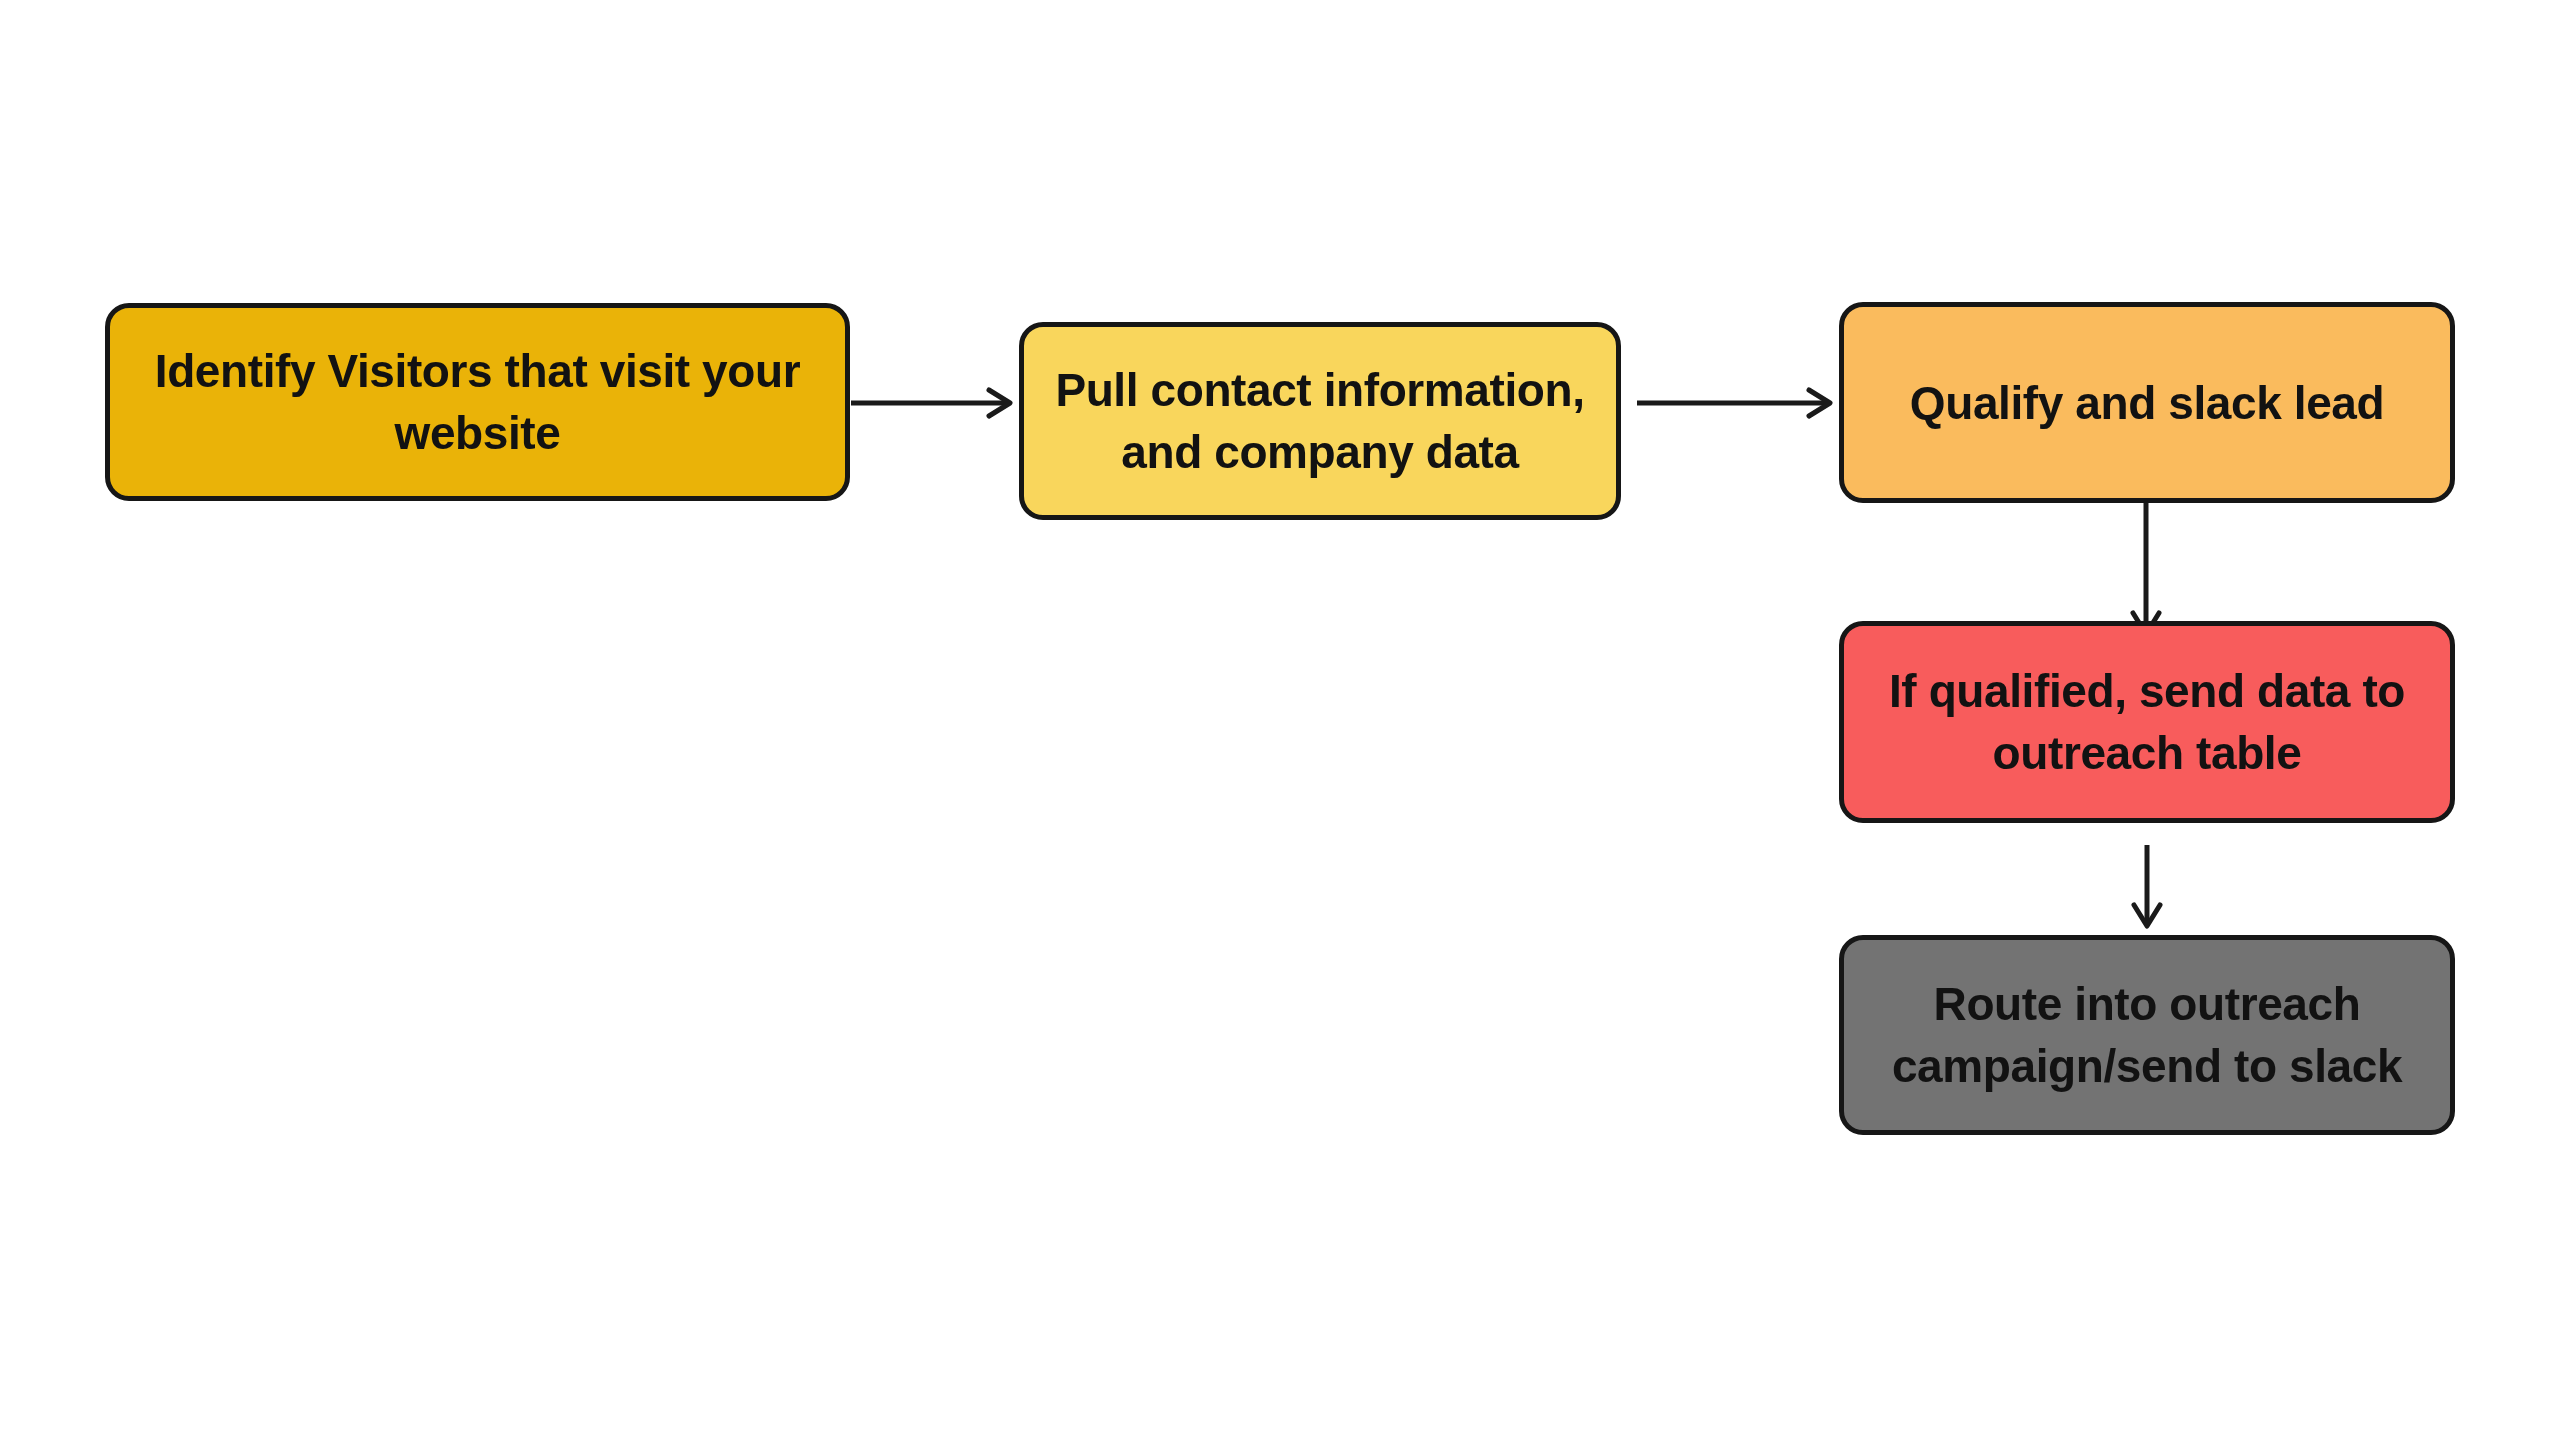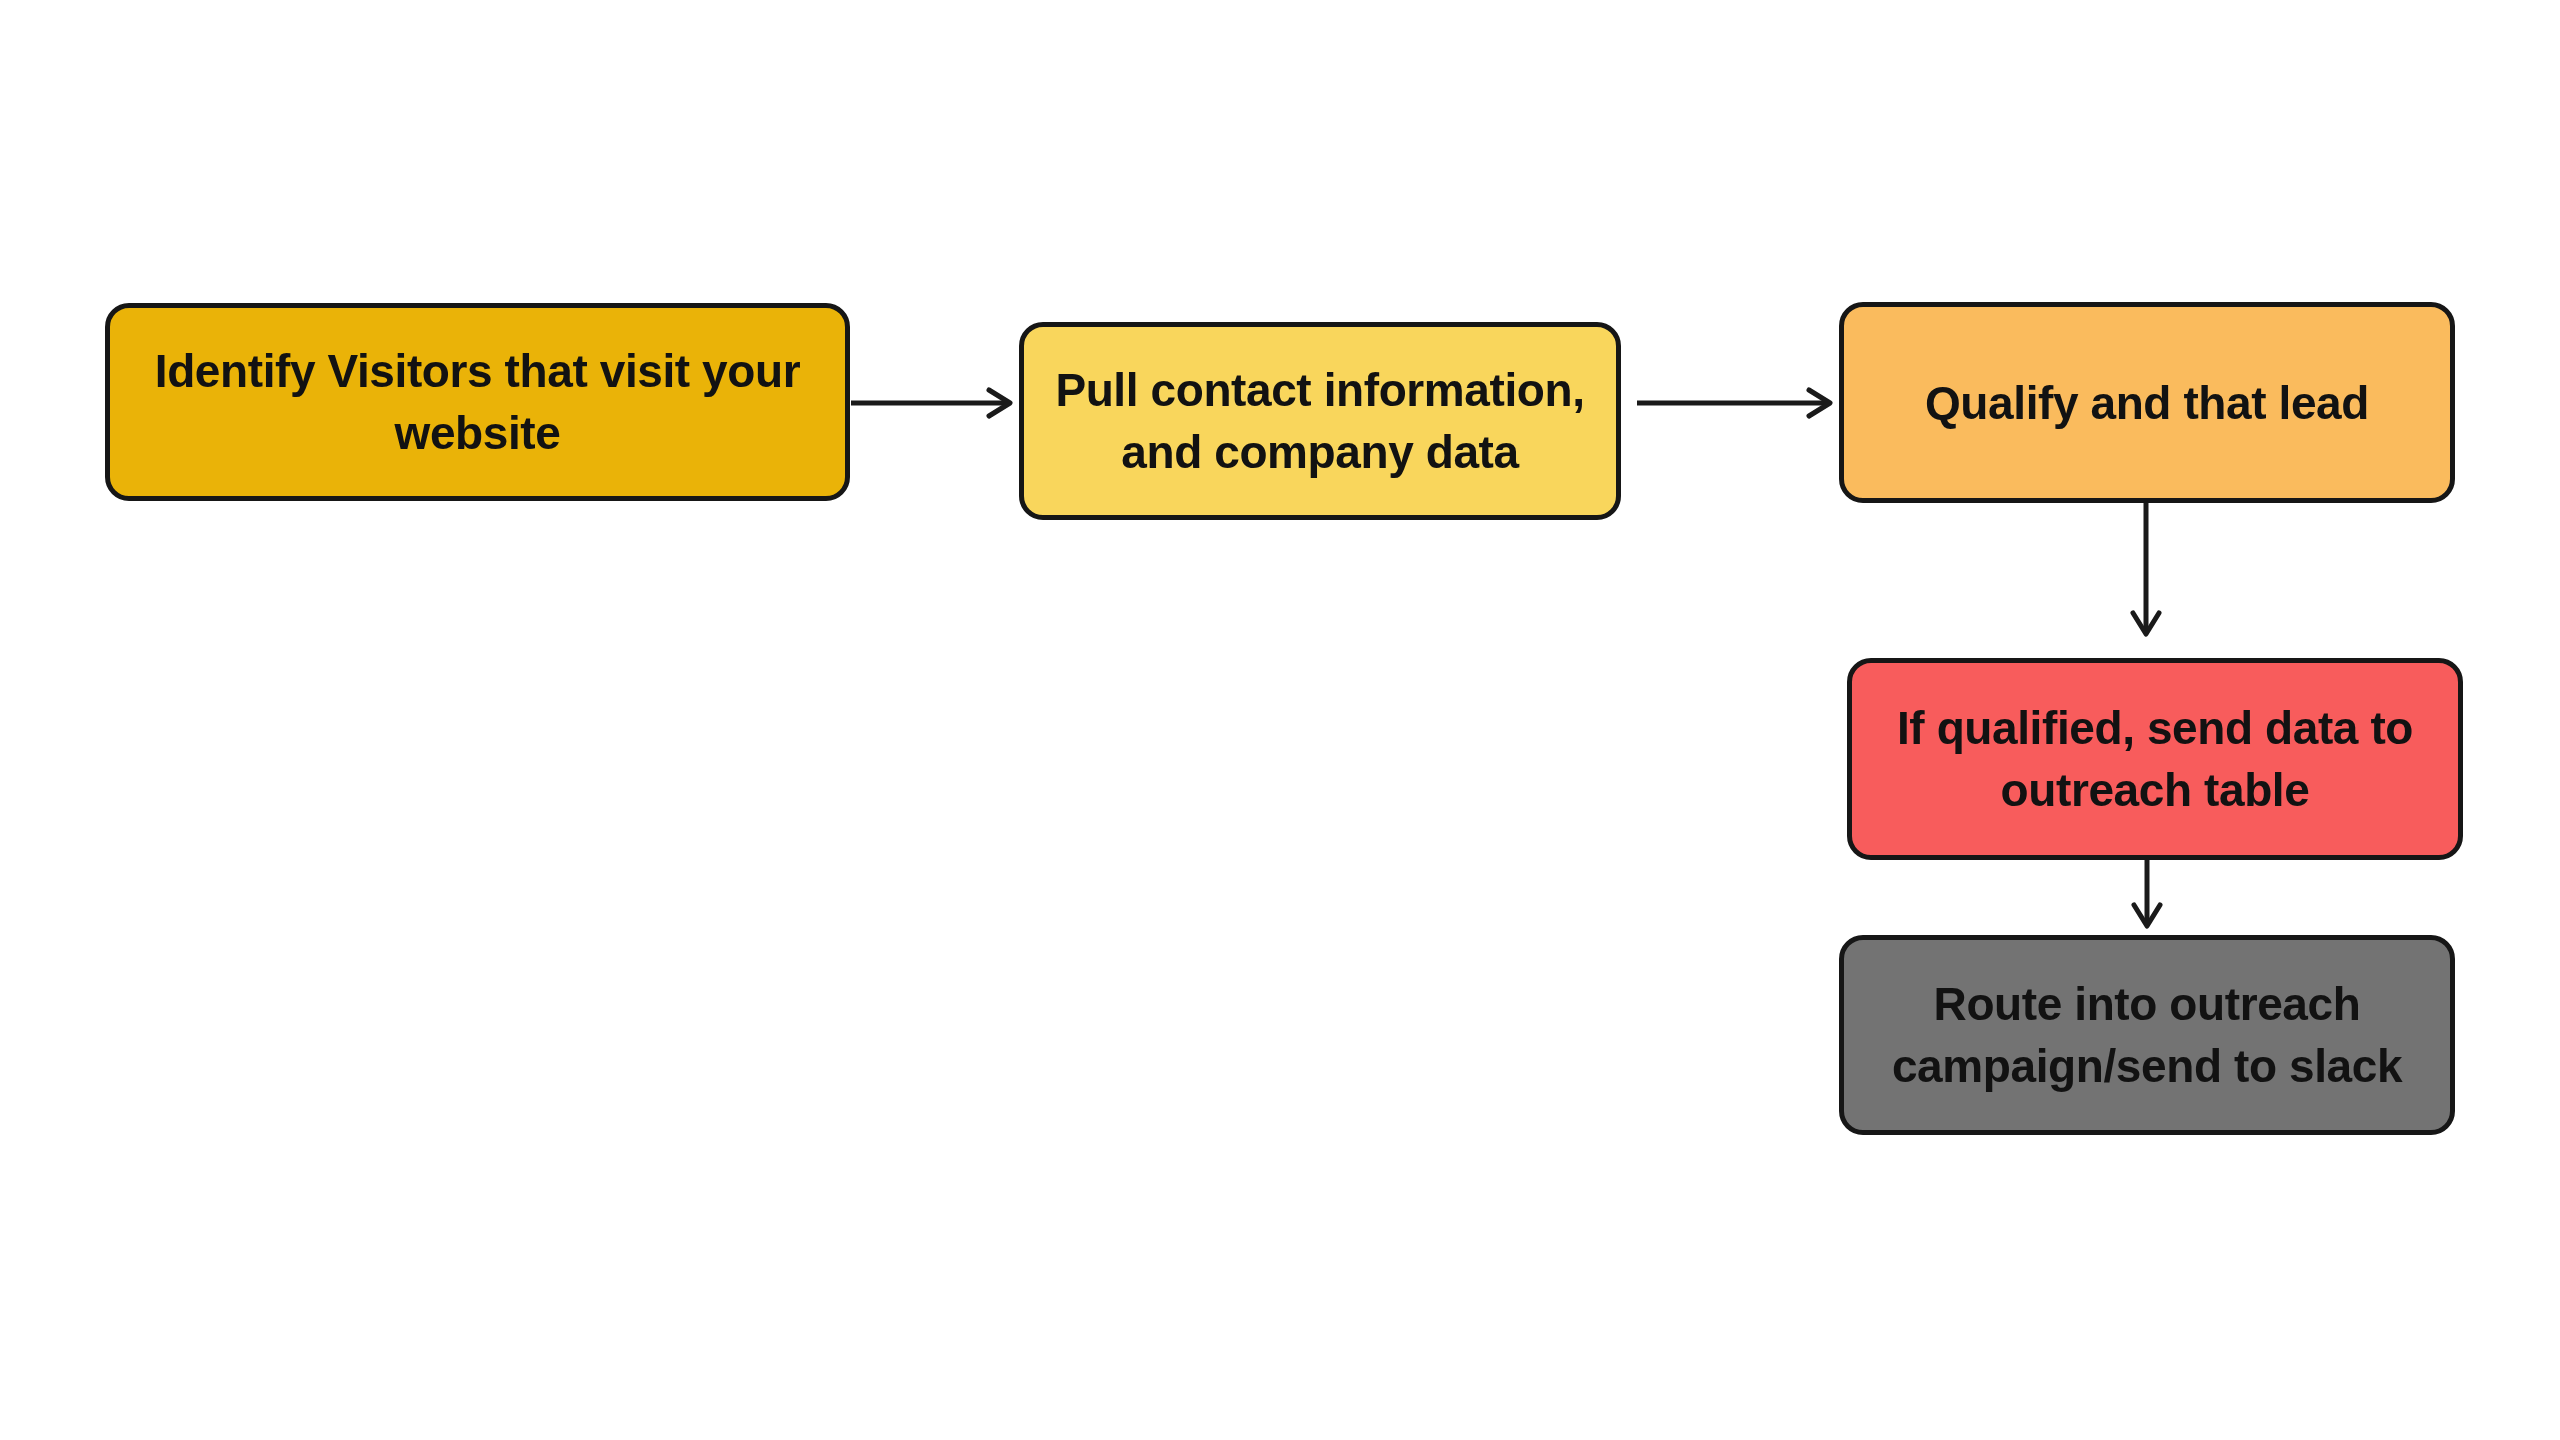--- a/index.html
+++ b/index.html
@@ -64,24 +64,24 @@
     <span class="node-label">Identify Visitors that visit your
 website</span>
   </div>
 
   <div class="node" style="left: 1019px; top: 302px; width: 602px; height: 198px; background: rgb(249, 214, 92); margin-top: 20px;">
     <span class="node-label">Pull contact information,
 and company data</span>
   </div>
 
   <div class="node" style="left: 1839px; top: 302px; width: 616px; height: 201px; background: rgb(250, 187, 93);">
-    <span class="node-label">Qualify and that lead</span>
+    <span class="node-label">Qualify and slack lead</span>
   </div>
 
-  <div class="node" style="left: 1839px; top: 658px; width: 616px; height: 202px; background: rgb(248, 92, 92); margin-left: 8px;">
+  <div class="node" style="left: 1839px; top: 621px; width: 616px; height: 202px; background: rgb(248, 92, 92);">
     <span class="node-label">If qualified, send data to
 outreach table</span>
   </div>
 
   <div class="node" style="left: 1839px; top: 935px; width: 616px; height: 200px; background: #737373;">
     <span class="node-label">Route into outreach
 campaign/send to slack</span>
   </div>
 
 </div>

